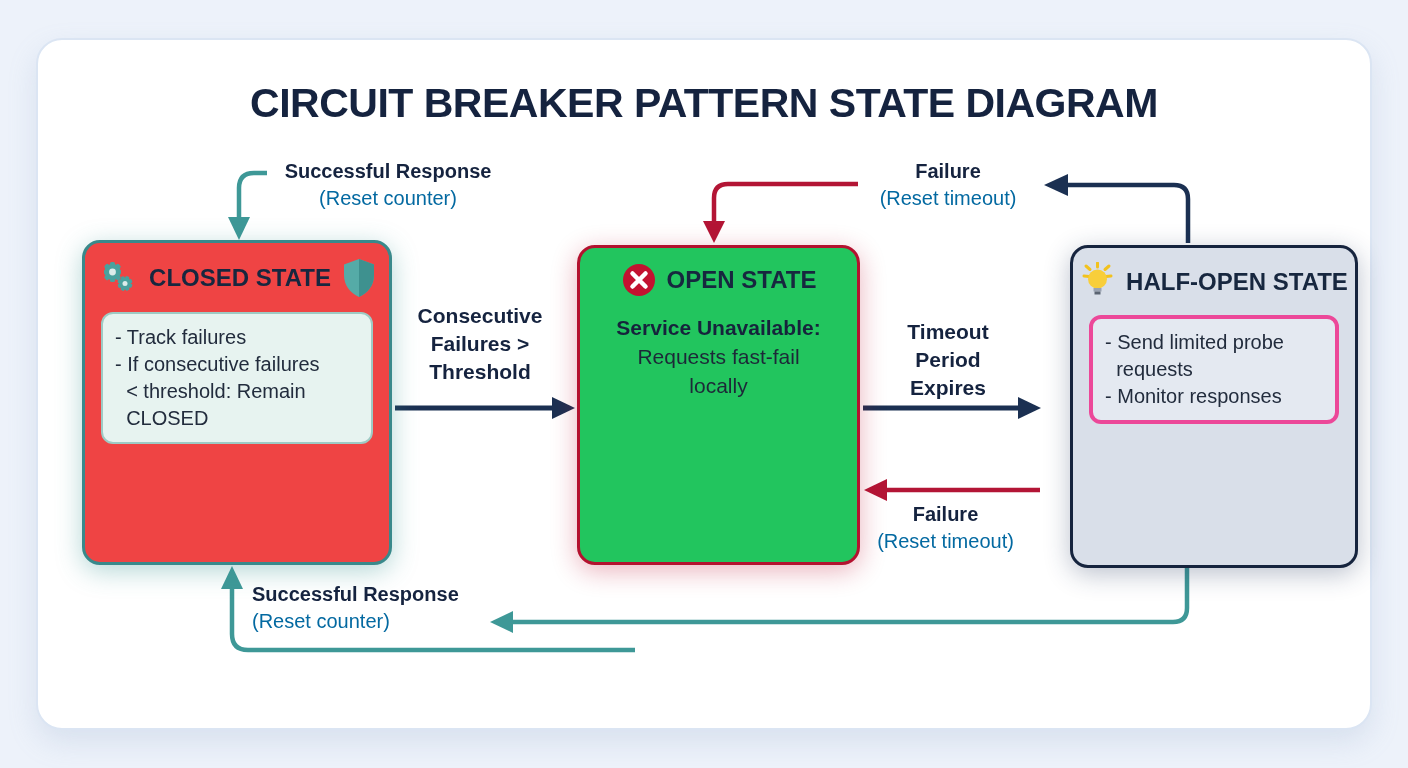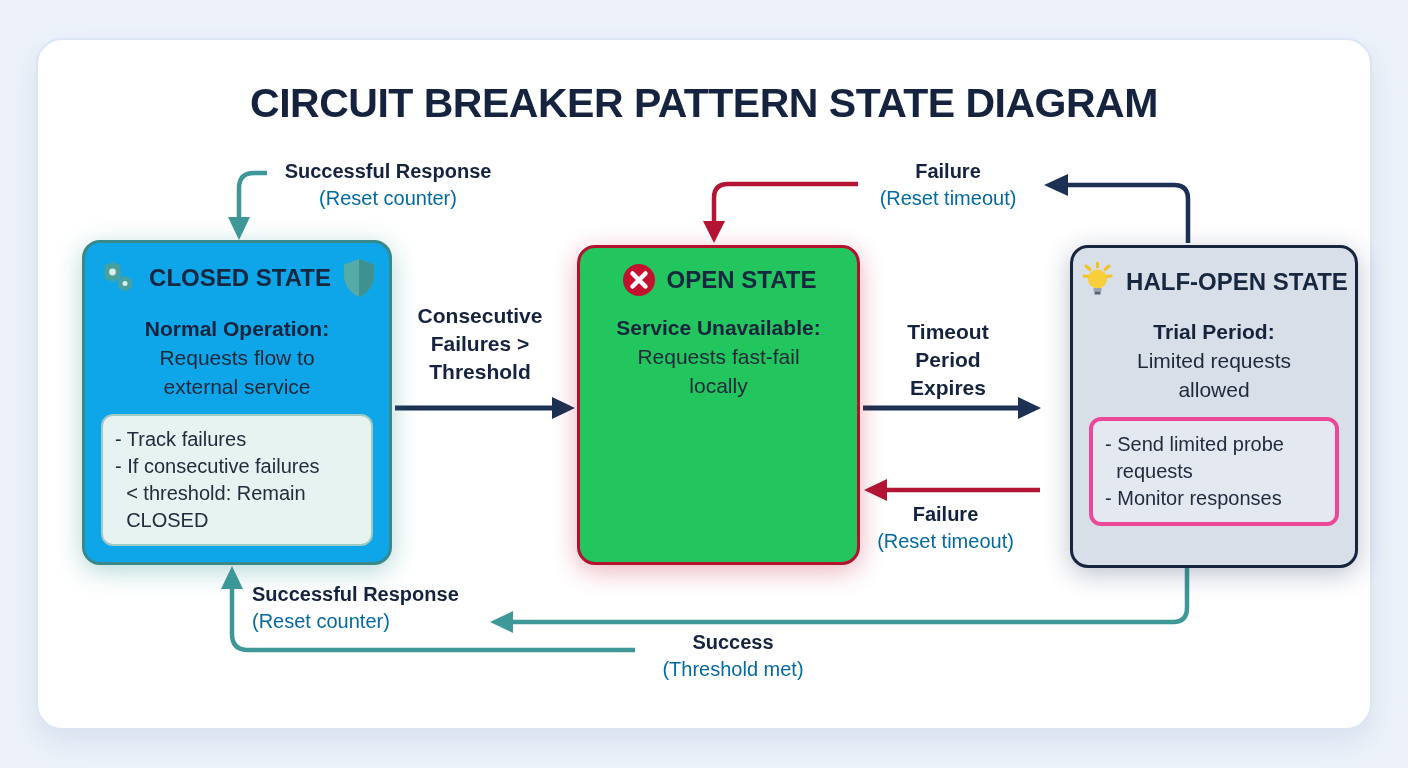--- a/index.html
+++ b/index.html
@@ -10,21 +10,21 @@
   .card { position:absolute; left:36px; top:38px; width:1336px; height:692px;
           background:#ffffff; border:2px solid #dbe5f3; border-radius:26px;
           box-shadow:0 12px 28px rgba(140,165,200,0.22); }
 
   .title { position:absolute; left:0; top:80px; width:1408px; text-align:center;
            font-size:41px; font-weight:bold; letter-spacing:-0.5px; color:#15233f; }
 
   svg.connectors { position:absolute; left:0; top:0; width:1408px; height:768px; }
 
   .state-box { position:absolute; border-radius:18px; padding-top:14px; text-align:center; }
-  .box-closed { left:82px;  top:240px; width:310px; height:325px; background:#0ea5e9;
+  .box-closed { left:82px;  top:240px; width:310px; height:325px; background:#ef4444;
                 border:3px solid #39898b; box-shadow:0 6px 26px rgba(57,150,148,0.38); }
   .box-open   { left:577px; top:245px; width:283px; height:320px; background:#22c55e;
                 border:3px solid #b3122f; box-shadow:0 6px 26px rgba(190,20,50,0.32); }
   .box-half   { left:1042px; top:245px; width:288px; height:323px; background:#d9dfe9;
                 border:3px solid #16243e; box-shadow:0 6px 26px rgba(30,50,90,0.30);margin-left:28px; }
 
   .box-header { display:flex; align-items:center; justify-content:center; gap:10px;
                 font-size:24px; font-weight:bold; color:#17273f; }
   .box-summary { margin-top:15px; font-size:21px; line-height:29px; color:#1d2838;
                  white-space:pre-wrap; }
@@ -117,22 +117,20 @@
           <circle cx="28" cy="24.5" r="6"></circle>
         </g>
         <circle cx="28" cy="24.5" r="2.5" fill="#dcecea"></circle>
       </svg>
       <span>CLOSED STATE</span>
       <svg class="icon" width="36" height="42" viewBox="0 0 36 42">
         <path d="M18 2 L33 7.5 V18 C33 28.5 27 35.8 18 40 C9 35.8 3 28.5 3 18 V7.5 Z" fill="#55aba7"></path>
         <path d="M18 2 L33 7.5 V18 C33 28.5 27 35.8 18 40 Z" fill="#3e918f"></path>
       </svg>
     </div>
-    <div class="box-summary"><b>Normal Operation:</b><br><span>Requests flow to
-external service</span></div>
     <div class="detail-box detail-closed">- Track failures
 - If consecutive failures
   &lt; threshold: Remain
   CLOSED</div>
   </div>
 
   <div class="state-box box-open">
     <div class="box-header">
       <svg class="icon" width="36" height="36" viewBox="0 0 36 36">
         <circle cx="18" cy="18" r="16" fill="#c31230"></circle>
@@ -153,22 +151,20 @@
           <path d="M17.5 1 L17.5 5"></path>
           <path d="M29 4 L25 7.5"></path>
           <path d="M31 14 L26 14.5"></path>
         </g>
         <circle cx="17.5" cy="17" r="9.5" fill="#f8ce3a"></circle>
         <path d="M13.5 26 H21.5 V29.5 H13.5 Z" fill="#9aa3b2"></path>
         <path d="M14.5 29.5 H20.5 V32.5 H14.5 Z" fill="#5b6472"></path>
       </svg>
       <span>HALF-OPEN STATE</span>
     </div>
-    <div class="box-summary"><b>Trial Period:</b><br><span>Limited requests
-allowed</span></div>
     <div class="detail-box detail-half">- Send limited probe
   requests
 - Monitor responses</div>
   </div>
 
   <div class="t-label" style="left:263px; top:158px; width:250px;">
     <div class="t-bold">Successful Response</div>
     <div class="t-sub">(Reset counter)</div>
   </div>
 
@@ -192,18 +188,14 @@
   <div class="t-label" style="left:838px; top:501px; width:215px;">
     <div class="t-bold">Failure</div>
     <div class="t-sub">(Reset timeout)</div>
   </div>
 
   <div class="t-label left-align" style="left:252px; top:581px; width:250px;">
     <div class="t-bold">Successful Response</div>
     <div class="t-sub">(Reset counter)</div>
   </div>
 
-  <div class="t-label" style="left:620px; top:629px; width:226px;">
-    <div class="t-bold">Success</div>
-    <div class="t-sub">(Threshold met)</div>
-  </div>
 
 </div>
 
 </body></html>

